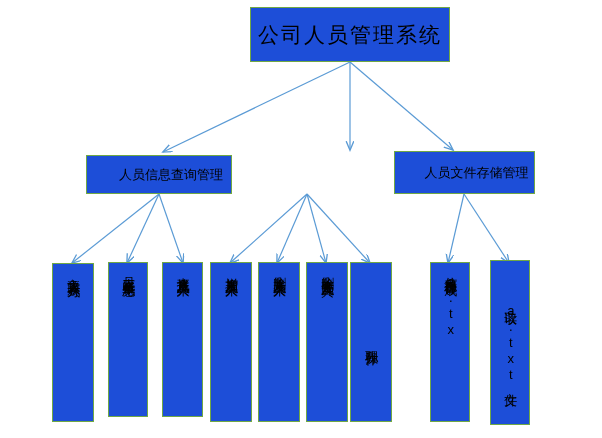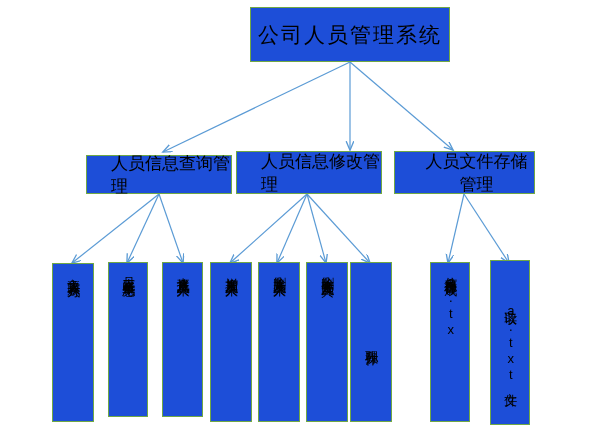--- a/index.html
+++ b/index.html
@@ -22,21 +22,21 @@
     align-items:center;
     justify-content:center;
     color:#000000;
     z-index:2;
   }
   .node.root{
     font-size:21px;
     letter-spacing:2px;
   }
   .node.mid{
-    font-size:17px;
+    font-size:13px;
     letter-spacing:0px;
     padding-left:24px;
   }
   .node.leaf{
     font-size:13px;
     padding:4px 0;
     align-items:flex-start;
   }
   .vtext{
     writing-mode:vertical-rl;
@@ -90,23 +90,20 @@
   </svg>
 
   <div class="node root" style="left:250px;top:7px;width:200px;height:55px;">
     <span>公司人员管理系统</span>
   </div>
 
   <div class="node mid" style="left:86px;top:155px;width:146px;height:39px;">
     <span>人员信息查询管理</span>
   </div>
 
-  <div class="node mid" style="left:236px;top:151px;width:146px;height:43px;">
-    <span>人员信息修改管理</span>
-  </div>
 
   <div class="node mid" style="left:394px;top:151px;width:141px;height:43px;text-align:center;">
     <span>人员文件存储管理</span>
   </div>
 
   <div class="node leaf" style="left:52px;top:263px;width:42px;height:159px;">
     <div class="leafwrap">
       <span class="vtext">负责人联系方式</span>
     </div>
   </div>

